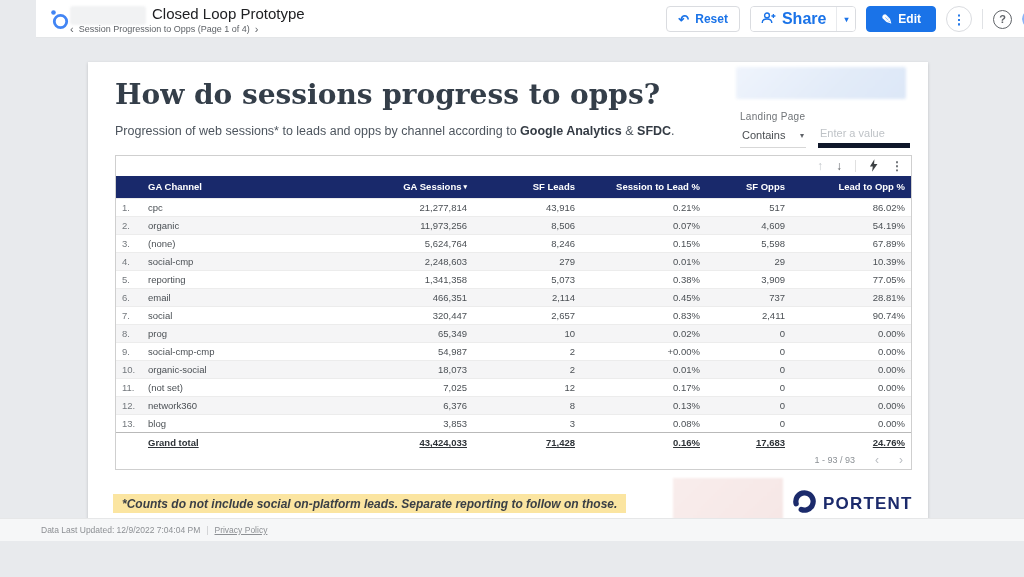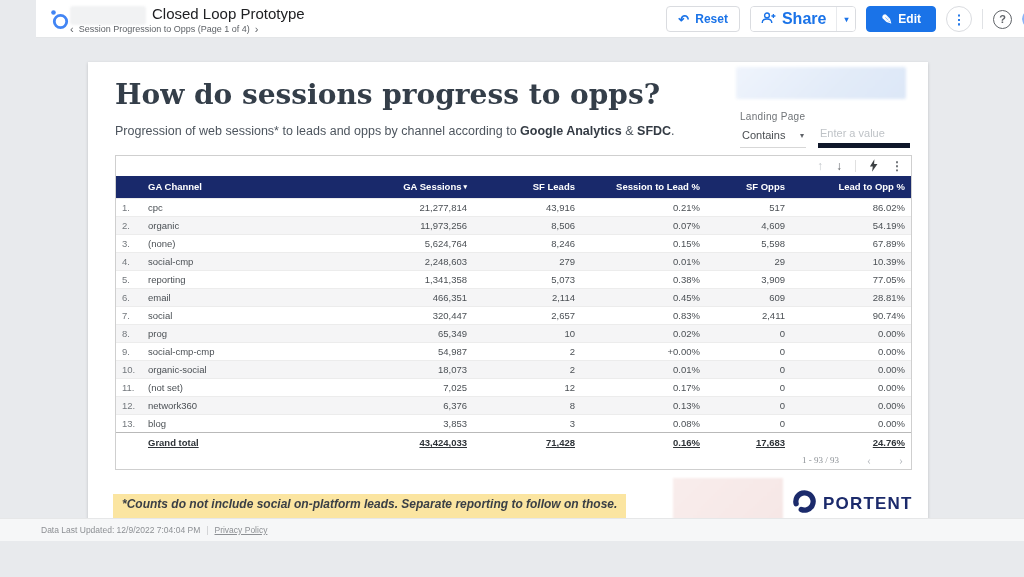--- a/index.html
+++ b/index.html
@@ -45,25 +45,25 @@
   .tb-icon.dim { color:#c3c7cb; }
   .tb-divider { width:1px; height:12px; background:#e0e0e0; }
   table { width:100%; border-collapse:collapse; table-layout:fixed; }
   thead th { background:#19296b; color:#fff; font-size:9.5px; font-weight:bold; height:22px; padding:0 6px; text-align:left; }
   thead th.num, td.num { text-align:right; }
   .sort-caret { font-size:7px; vertical-align:1px; margin-left:2px; }
   tbody td { height:18px; font-size:9.5px; color:#4b5055; padding:0 6px; border-top:1px solid #ececec; overflow:hidden; white-space:nowrap; }
   tbody tr:nth-child(even) td { background:#f5f5f6; }
   td.idx { color:#73787d; }
   tfoot td { height:21px; font-size:9.5px; font-weight:bold; color:#2e3338; padding:0 6px; border-top:1px solid #b9b9b9;text-decoration:underline; }
-  .pagination { height:16px; display:flex; align-items:center; justify-content:flex-end; gap:28px; padding:0 8px 2px 0; font-size:9px; color:#8b9095;font-family:Liberation Serif, serif; }
+  .pagination { height:16px; display:flex; align-items:center; justify-content:flex-end; gap:20px; padding:0 8px 2px 0; font-size:9px; color:#8b9095; }
   .pg-chev { font-size:12px; color:#b9bdc2; cursor:pointer; line-height:10px; }
 
   
-  .footnote { position:absolute; left:25px; top:432px; background:#fbe5a1; padding:3px 9px 8px 9px; font-size:12px; font-weight:bold; font-style:italic; color:#3a3f45; }
+  .footnote { position:absolute; left:25px; top:432px; background:#fbe5a1; padding:3px 9px 2px 9px; font-size:12px; font-weight:bold; font-style:italic; color:#3a3f45; }
   .blur-pink { position:absolute; left:585px; top:416px; width:110px; height:43px; background:linear-gradient(135deg,#f9edec 0%,#f6e7e6 100%); filter:blur(1px); }
   .brand { position:absolute; left:704px; top:427px; display:flex; align-items:center; gap:6px; }
   .brand-text { font-size:17px; font-weight:bold; letter-spacing:1.2px; color:#1b2a6b; }
 
   
   .page-footer { position:absolute; left:0; top:518px; width:1024px; height:23px; background:#f6f7f8; border-top:1px solid #e6e7e8; display:flex; align-items:center; padding-left:41px; gap:6px; font-size:8.5px; color:#8d9094; }
   .page-footer .sep { color:#c6c8ca; }
   .page-footer a { color:#8d9094; text-decoration:underline; cursor:pointer; }
 </style>
 </head>
@@ -221,21 +221,21 @@
             <td class="num">0.38%</td>
             <td class="num">3,909</td>
             <td class="num">77.05%</td>
           </tr>
           <tr>
             <td class="idx">6.</td>
             <td>email</td>
             <td class="num">466,351</td>
             <td class="num">2,114</td>
             <td class="num">0.45%</td>
-            <td class="num">609</td>
+            <td class="num">737</td>
             <td class="num">28.81%</td>
           </tr>
           <tr>
             <td class="idx">7.</td>
             <td>social</td>
             <td class="num">320,447</td>
             <td class="num">2,657</td>
             <td class="num">0.83%</td>
             <td class="num">2,411</td>
             <td class="num">90.74%</td>

